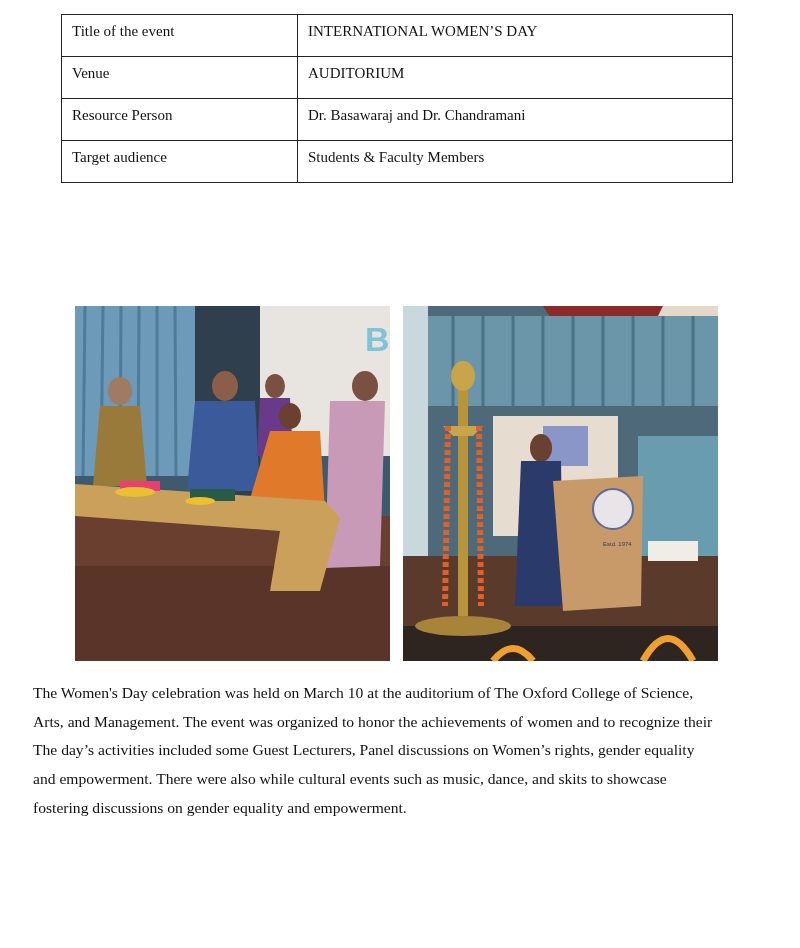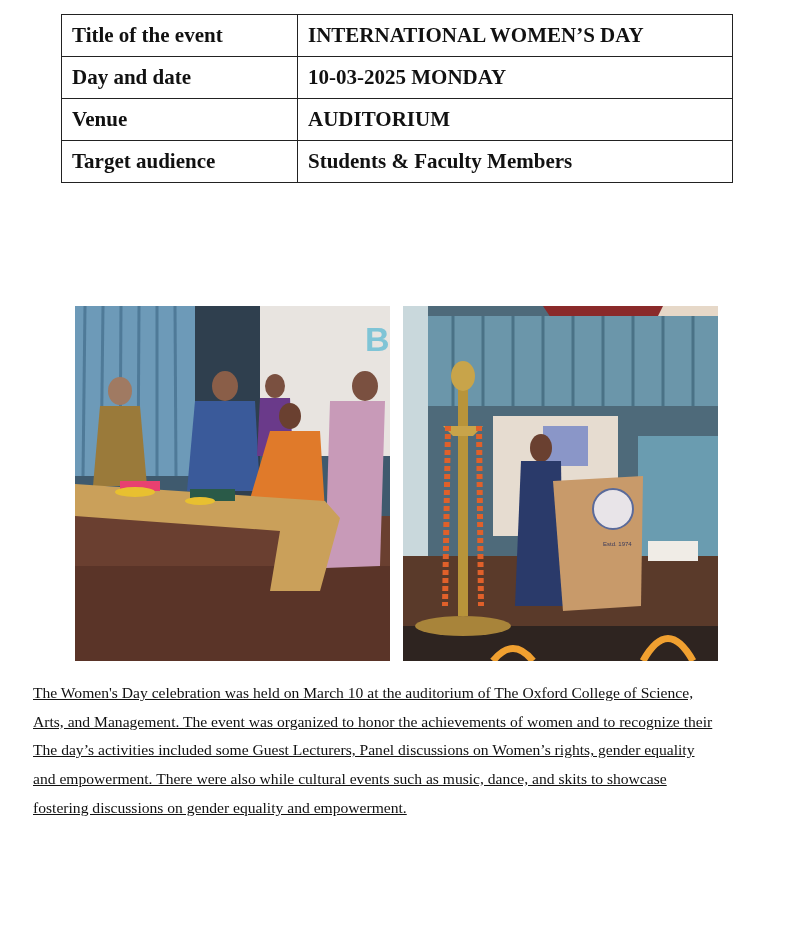--- a/index.html
+++ b/index.html
@@ -2,50 +2,50 @@
 <html><head>
 <meta charset="utf-8">
 <style>
   html, body { margin: 0; padding: 0; background: #ffffff; }
   body { width: 800px; height: 948px; position: relative; overflow: hidden;
          font-family: "Liberation Serif", "DejaVu Serif", serif; color: #111; }
 
   .info-table { position: absolute; left: 61px; top: 14px; width: 672px;
                 border-collapse: collapse; table-layout: fixed; }
   .info-table td { border: 1.5px solid #222; height: 40px; padding: 0 0 0 10px;
-                   font-weight: bold; font-size: 21px; vertical-align: top;
+                   font-weight: normal; font-size: 15px; vertical-align: top;
                    padding-top: 8px; box-sizing: border-box; }
   .info-table td.label { width: 236px; }
   .info-table tr { height: 42px; }
 
   .photo { position: absolute; top: 306px; height: 355px; overflow: hidden; }
   .photo-left { left: 75px; width: 315px; }
   .photo-right { left: 403px; width: 315px; }
   .photo svg { display: block; width: 100%; height: 100%; }
 
   .body-text { position: absolute; left: 33px; top: 679px; width: 740px;
-               font-size: 15.6px; line-height: 28.7px; text-align: left; text-decoration: underline; }
+               font-size: 15.6px; line-height: 28.7px; text-align: left; }
   .body-text span { display: block; white-space: nowrap; }
 </style>
 </head>
 <body>
 
 <table class="info-table">
   <tbody>
     <tr>
       <td class="label">Title of the event</td>
       <td>INTERNATIONAL WOMEN’S DAY</td>
     </tr>
     <tr>
-      <td class="label">Day and date</td>
-      <td>10-03-2025 MONDAY</td>
+      <td class="label">Venue</td>
+      <td>AUDITORIUM</td>
     </tr>
     <tr>
-      <td class="label">Venue</td>
-      <td>AUDITORIUM</td>
+      <td class="label">Resource Person</td>
+      <td>Dr. Basawaraj and Dr. Chandramani</td>
     </tr>
     <tr>
       <td class="label">Target audience</td>
       <td>Students &amp; Faculty Members</td>
     </tr>
   </tbody>
 </table>
 
 <div class="photo photo-left">
   <svg viewBox="0 0 315 355" preserveAspectRatio="none">

